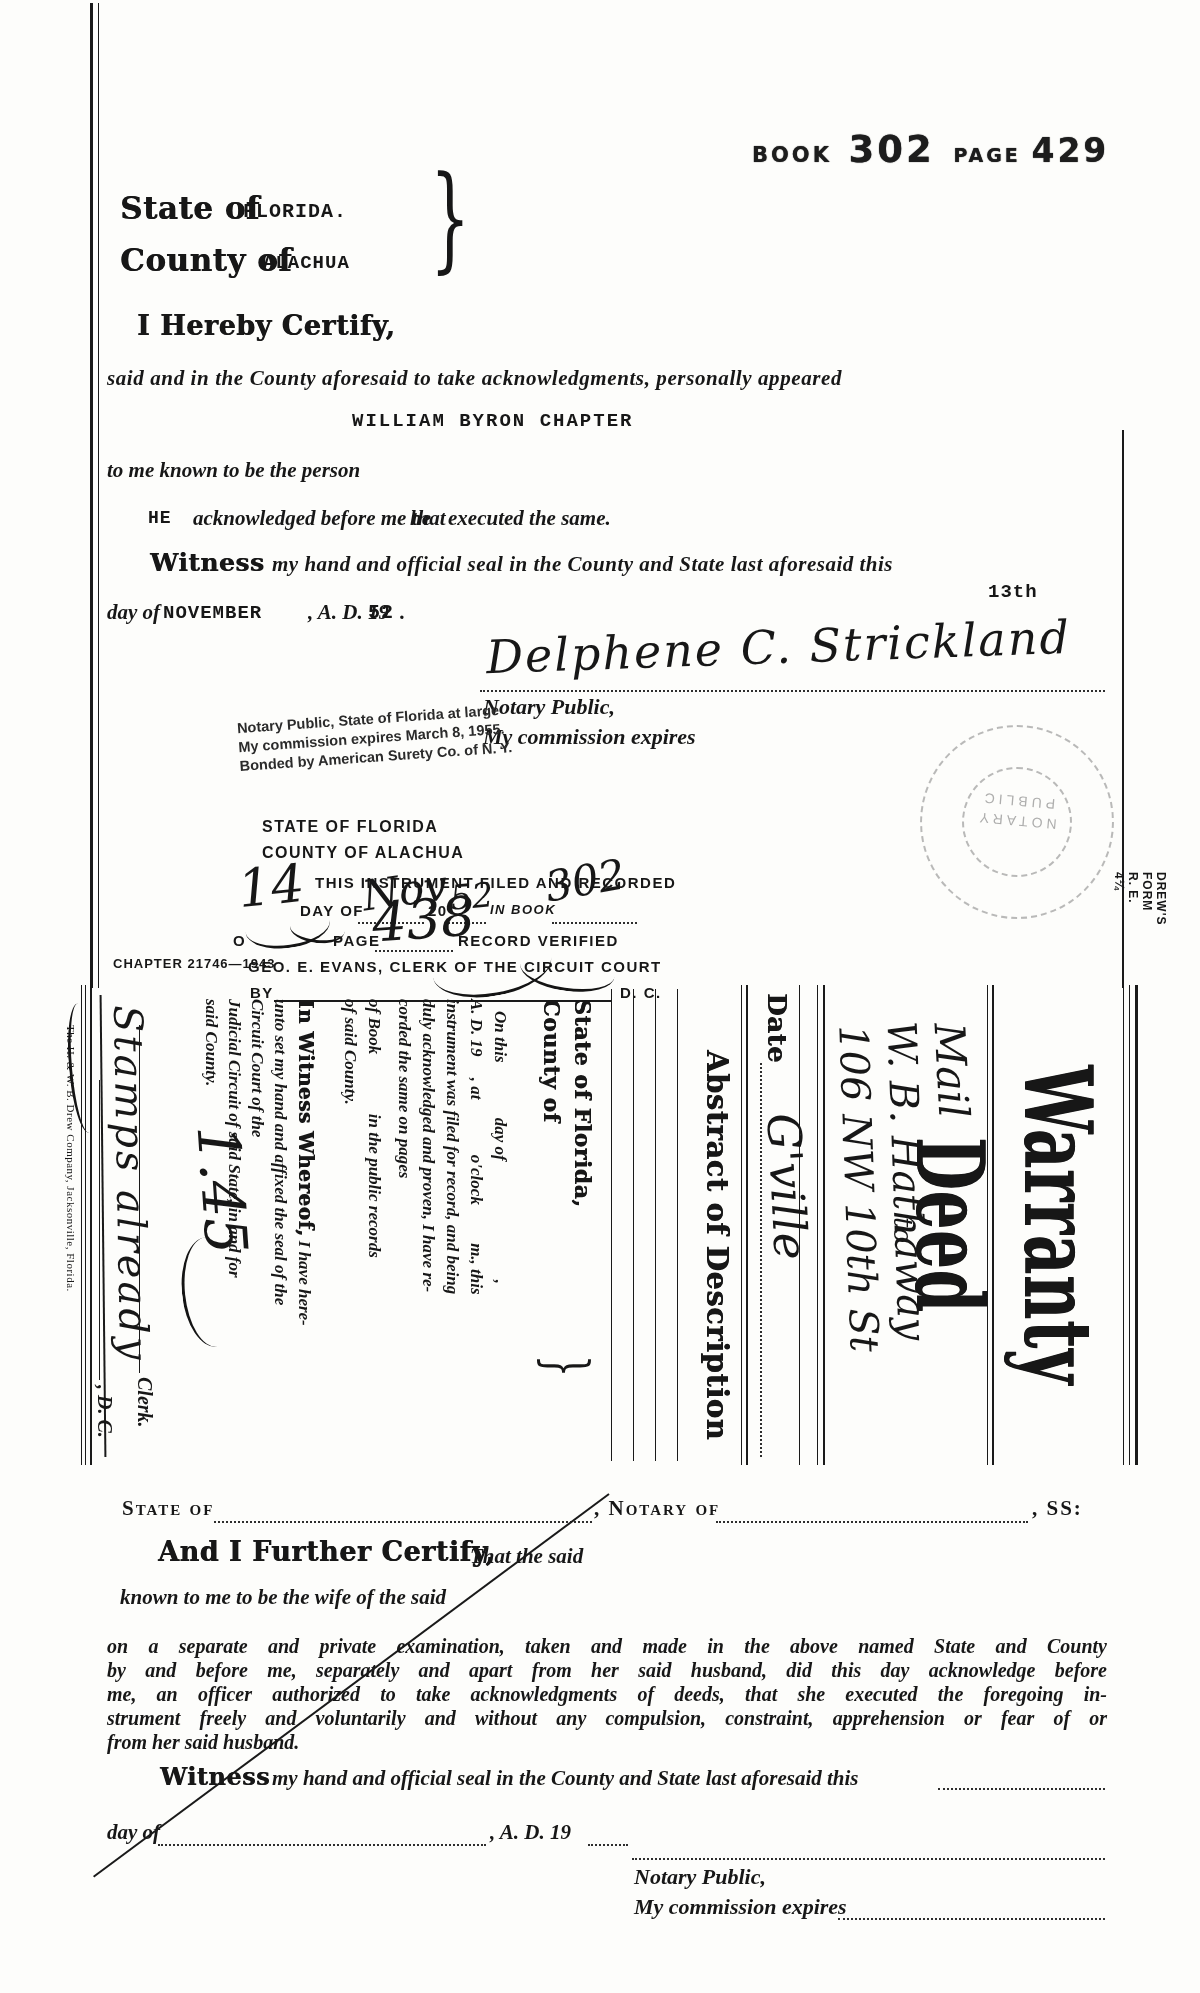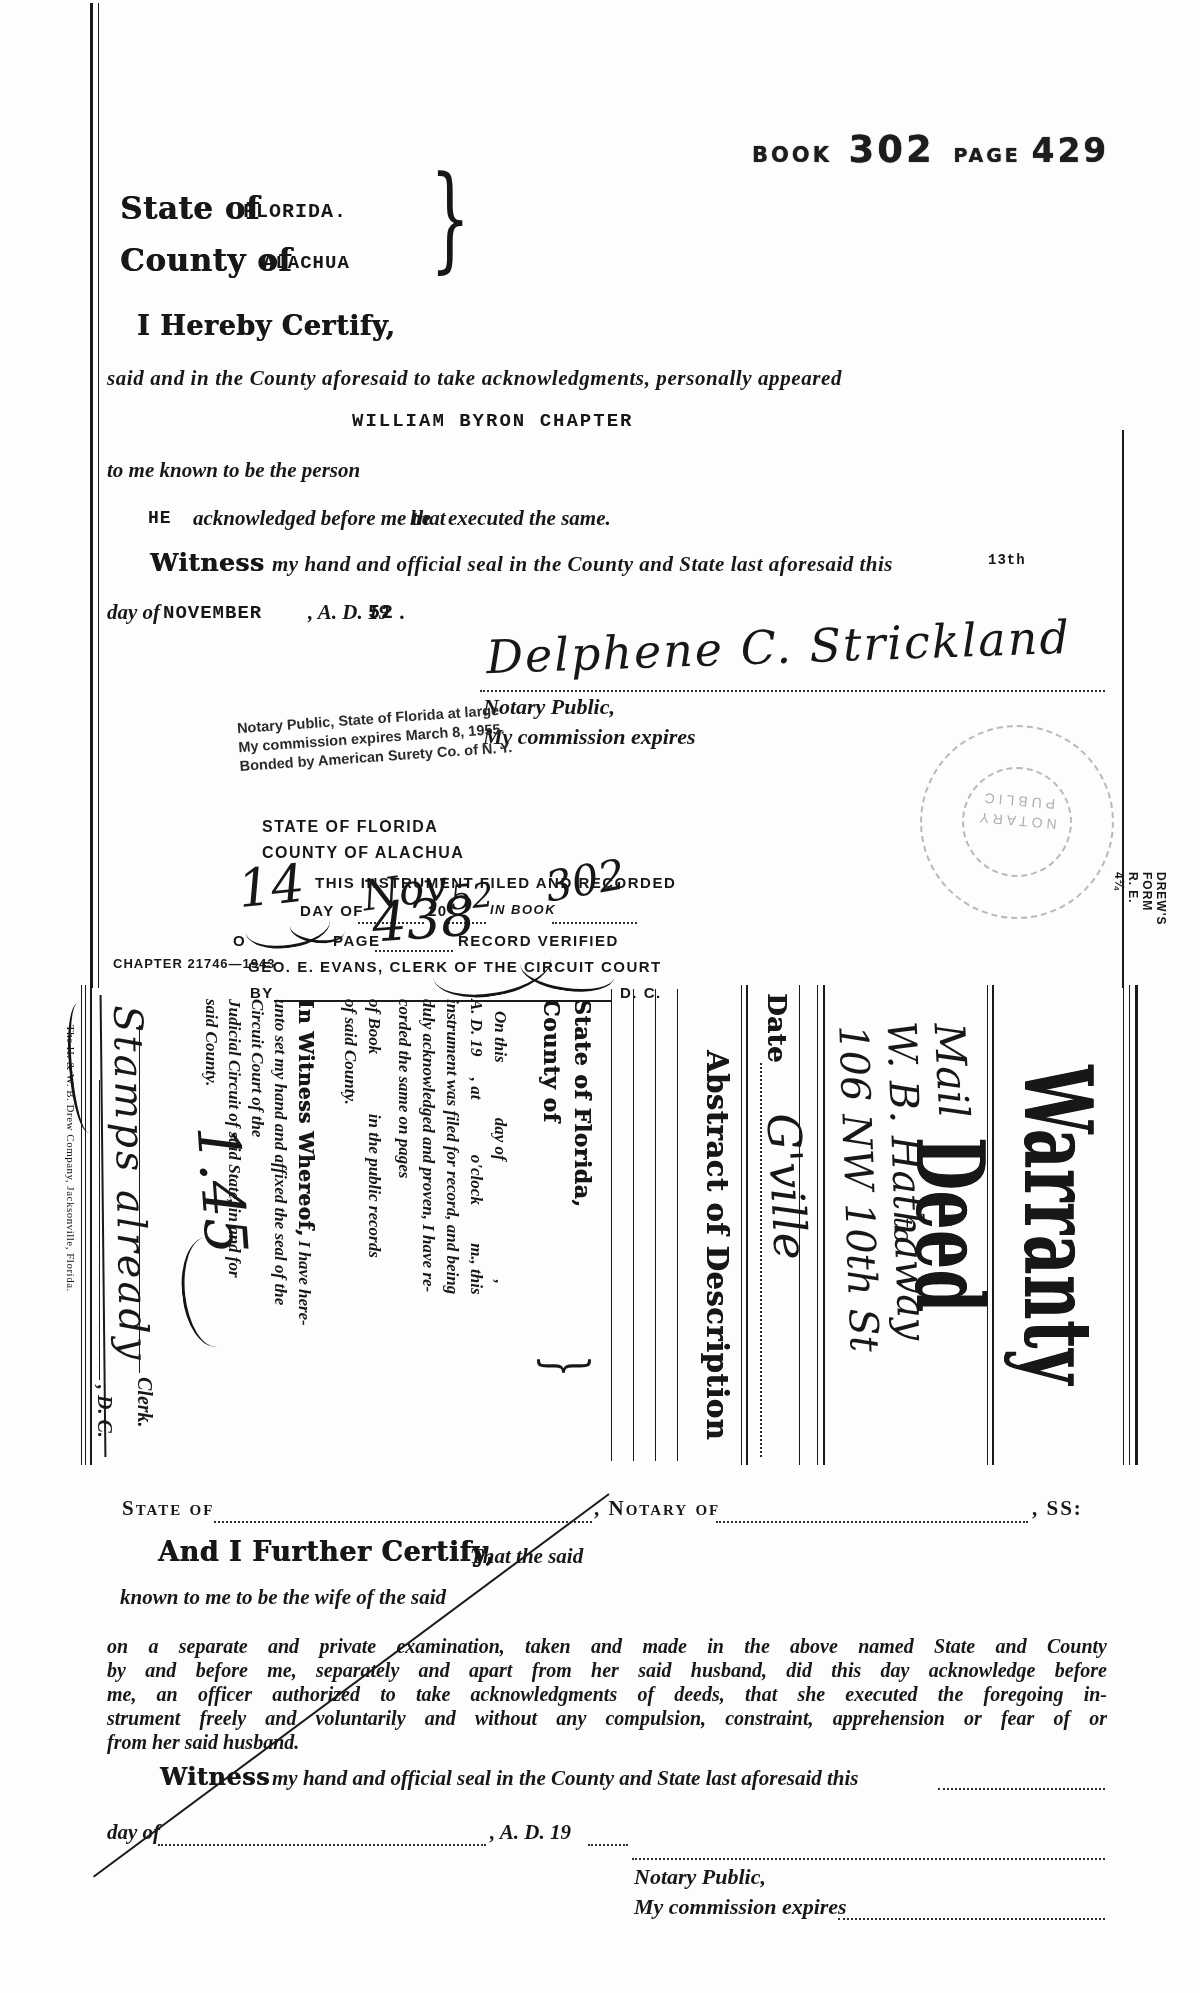--- a/index.html
+++ b/index.html
@@ -47,21 +47,21 @@
 
   <span class="abs it" style="left:107px;top:458px;font-size:21px;">to me known to be the person</span>
 
   <span class="abs tw" style="left:148px;top:508px;font-size:18px;">HE</span>
   <span class="abs it" style="left:193px;top:506px;font-size:21px;">acknowledged before me that</span>
   <span class="abs it" style="left:410px;top:506px;font-size:21px;">he</span>
   <span class="abs it" style="left:448px;top:506px;font-size:21px;">executed the same.</span>
 
   <span class="abs bl" style="left:150px;top:548px;font-size:25px;">Witness</span>
   <span class="abs it" style="left:272px;top:552px;font-size:21px;letter-spacing:.5px;">my hand and official seal in the County and State last aforesaid this</span>
-  <span class="abs tw" style="left:988px;top:552px;font-size:14px;">13th</span>
+  <span class="abs tw" style="left:988px;top:581px;font-size:19px;">13th</span>
 
   <span class="abs it" style="left:107px;top:600px;font-size:21px;">day of</span>
   <span class="abs tw" style="left:163px;top:602px;font-size:19px;">NOVEMBER</span>
   <span class="abs it" style="left:308px;top:600px;font-size:21px;">, A. D. 19</span>
   <span class="abs tw" style="left:368px;top:601px;font-size:20px;">52</span>
   <span class="abs it" style="left:400px;top:600px;font-size:21px;">.</span>
 
   <span class="abs hw" style="left:486px;top:620px;font-size:46px;transform:rotate(-2deg);letter-spacing:2px;">Delphene C. Strickland</span>
   <div class="abs dot" style="left:480px;top:688px;width:625px;"></div>
   <span class="abs it" style="left:483px;top:694px;font-size:22px;">Notary Public,</span>

